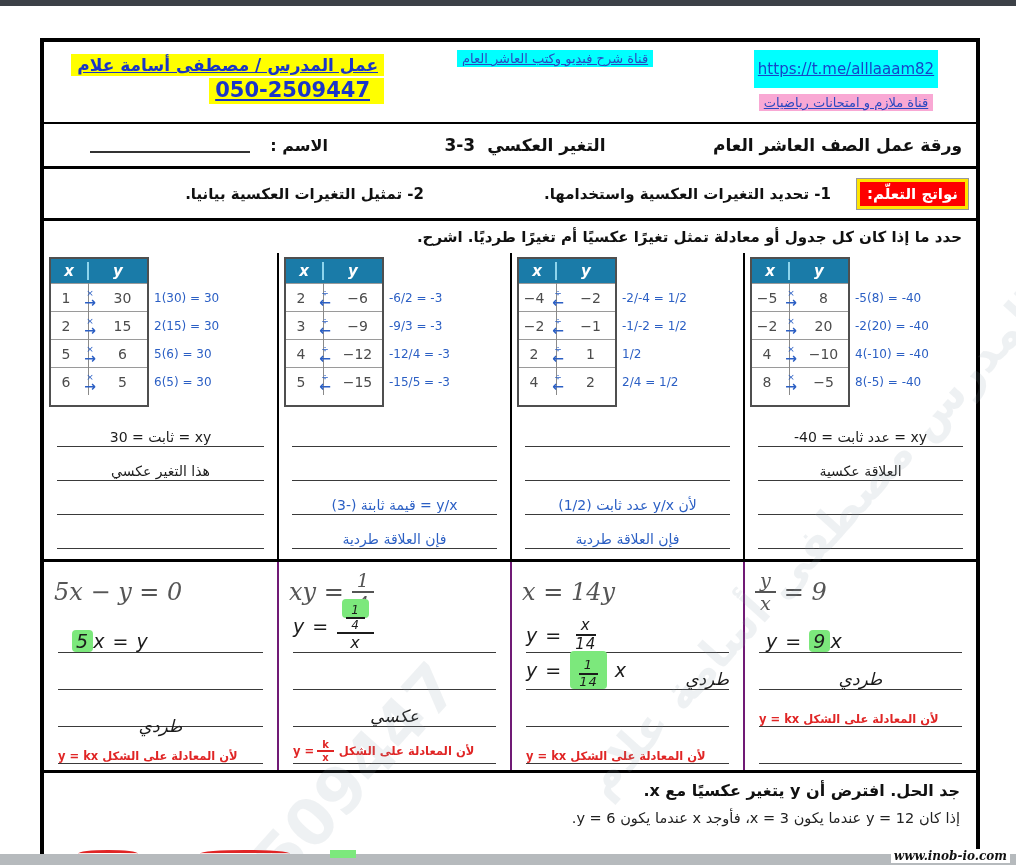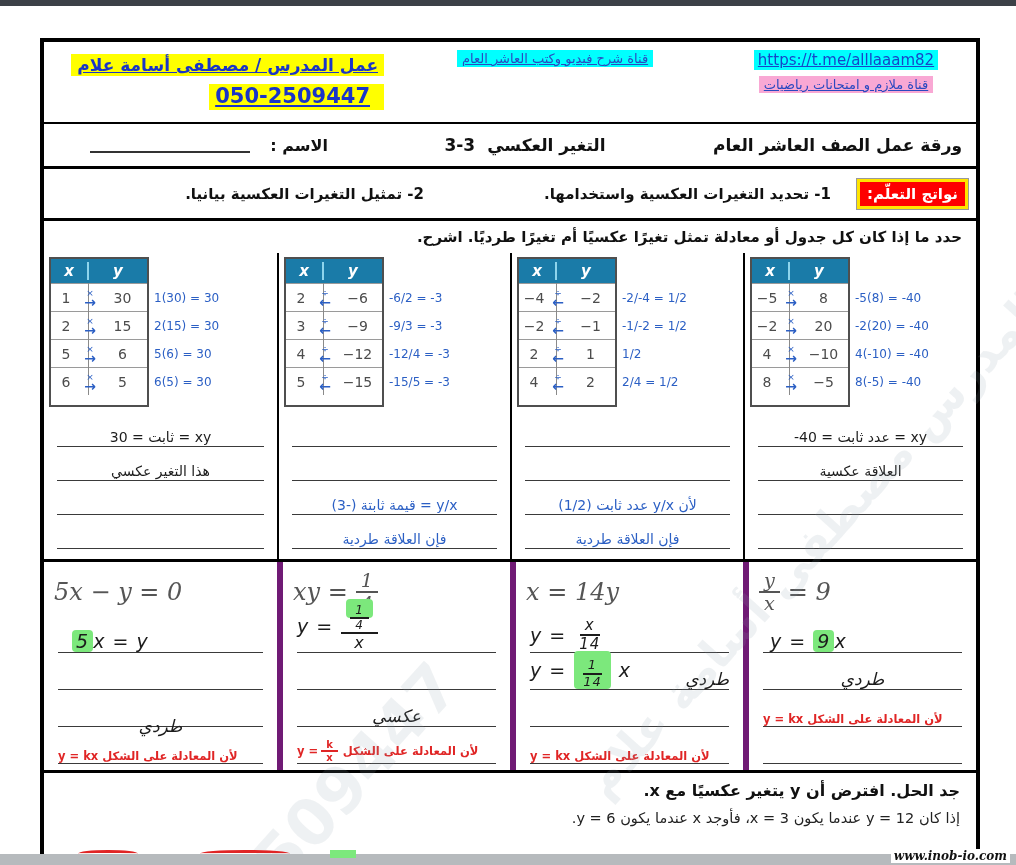--- a/index.html
+++ b/index.html
@@ -12,24 +12,24 @@
   .sheet { position:absolute; left:40px; top:38px; width:940px; height:827px;
            border:4px solid #000; border-bottom:none; background:#fff; }
 
   
   .hdr { height:82px; border-bottom:2px solid #000; direction:rtl;
          display:grid; grid-template-columns:240px 1fr 330px; padding:8px 10px 4px 10px; }
   .hdr-col { display:flex; flex-direction:column; align-items:center; gap:6px; }
   .hl-cyan { background:#00ffff; }
   .hl-green { background:#f9a8d4; }
   .hl-yellow { background:#ffff00; }
-  .tg-link { color:#1646c8; font-size:15px; text-decoration:underline; direction:ltr; padding:1px 4px; }
+  .tg-link { color:#1646c8; font-size:15px; text-decoration:underline; direction:ltr; padding:10px 4px; }
   .tg-cap { color:#2b49c0; font-size:13px; text-decoration:underline; padding:1px 5px; }
   .pink-link { color:#ef1470; font-weight:bold; font-size:15px; text-decoration:underline; direction:ltr; padding:1px 3px; }
-  .teacher-box { display:flex; flex-direction:column; align-items:flex-start; gap:8px; padding-top:4px; }
+  .teacher-box { display:flex; flex-direction:column; align-items:flex-start; gap:2px; padding-top:4px; }
   .teacher-name { color:#1a35c8; font-weight:bold; font-size:17px; text-decoration:underline; padding:1px 6px; }
   .teacher-phone { color:#1a35c8; font-weight:bold; font-size:21px; text-decoration:underline; direction:ltr; padding:0 14px 2px 6px; }
 
   
   .titlerow { height:45px; border-bottom:3px solid #000; direction:rtl;
               display:grid; grid-template-columns:300px 1fr 330px; align-items:center; padding:0 14px; }
   .wtitle { font-weight:bold; font-size:17px; color:#111; }
   .lesson { display:flex; direction:ltr; justify-content:center; align-items:center; gap:12px;
             font-weight:bold; font-size:17px; color:#111; }
   .namecell { display:flex; direction:rtl; align-items:center; gap:20px; justify-content:flex-start;
@@ -77,21 +77,21 @@
   .note-line { height:34px; border-bottom:1px solid #3a3a3a; margin:0 8px; direction:rtl;
                display:flex; align-items:flex-end; justify-content:center;
                font-size:14px; padding-bottom:1px; white-space:nowrap; }
   .ink-blue { color:#2b5fc4; }
   .ink-black { color:#1c1c1c;text-align:center; }
 
   
   .eq-grid { height:214px; border-top:3px solid #000; border-bottom:3px solid #000;
              display:grid; grid-template-columns:1fr 1fr 1fr 1fr; }
   .eq-cell { padding:6px 10px 2px 10px; position:relative; overflow:hidden; }
-  .eq-cell + .eq-cell { border-left:6px solid #701a75; }
+  .eq-cell + .eq-cell { border-left:2px solid #701a75; }
   .eq-printed { font-family:"DejaVu Serif", serif; font-style:italic; color:#555;
                 font-size:24px; direction:ltr; text-align:left; height:48px; display:flex; align-items:center; gap:8px; }
   .frac { display:inline-flex; flex-direction:column; align-items:center; line-height:1.1; font-size:0.8em; }
   .frac .fn { padding:0 5px; border-bottom:2px solid currentColor; }
   .frac .fd { padding:0 5px; }
   .eq-line { height:37px; border-bottom:1px solid #3a3a3a; margin:0 4px; display:flex;
              align-items:flex-end; font-size:19px; color:#1c1c1c; direction:ltr; }
   .eq-line.center { justify-content:center; }
   .hand { font-style:italic; letter-spacing:1px; }
   .hl { background:#7ce87c; border-radius:4px; padding:0 4px; }

